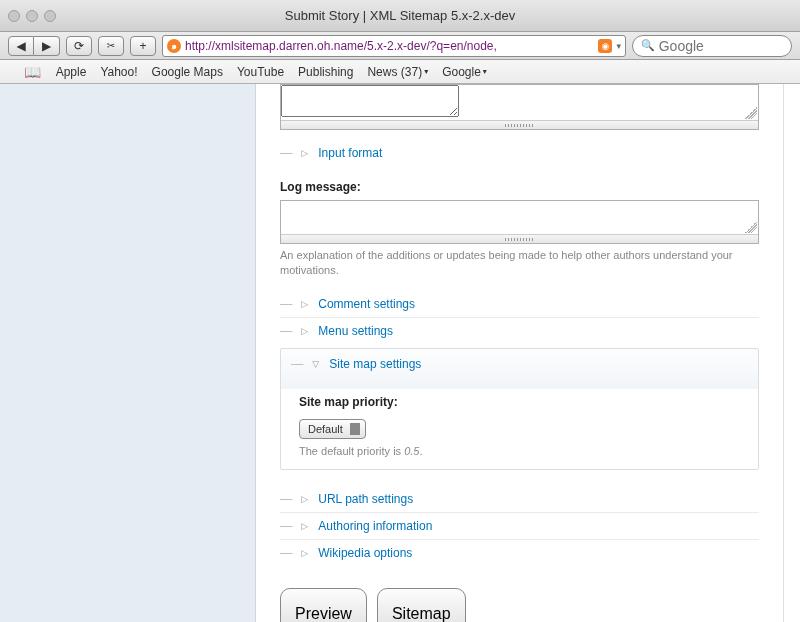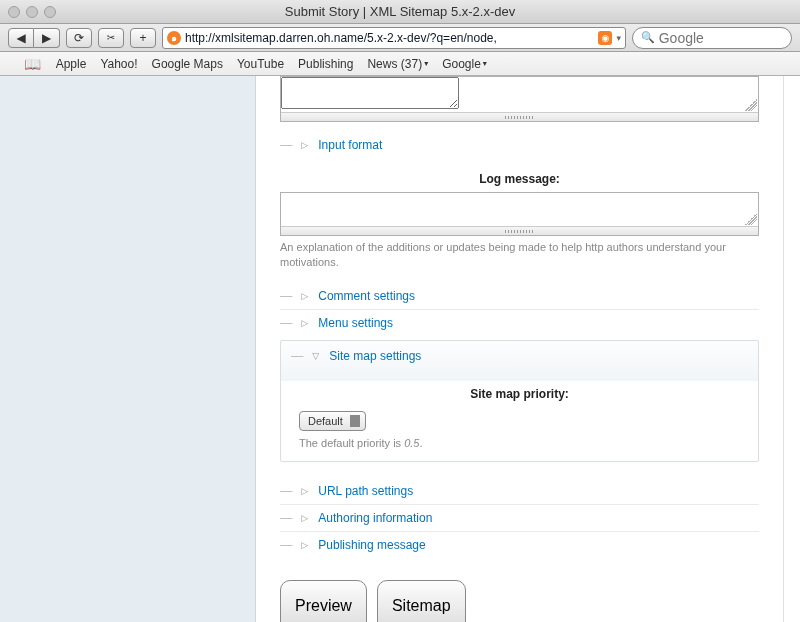--- a/index.html
+++ b/index.html
@@ -1,32 +1,32 @@
 <!DOCTYPE html>
 <html><head>
 <meta charset="utf-8">
 <style>
 * { margin: 0; padding: 0; box-sizing: border-box; }
 body { font-family: "Lucida Grande", Arial, sans-serif; font-size: 12px; background: #fff; }
 
 
-.titlebar { height: 24px; background: linear-gradient(#e8e8e8, #d0d0d0); border-bottom: 1px solid #a0a0a0; display: flex; align-items: center; position: relative; }
+.titlebar { height: 32px; background: linear-gradient(#e8e8e8, #d0d0d0); border-bottom: 1px solid #a0a0a0; display: flex; align-items: center; position: relative; }
 .traffic-lights { display: flex; gap: 6px; padding-left: 8px; }
 .light { width: 12px; height: 12px; border-radius: 50%; background: #c7c7c7; border: 1px solid #a0a0a0; }
 .title-text { position: absolute; left: 50%; transform: translateX(-50%); font-size: 13px; color: #333; }
 
 
 .toolbar { height: 28px; background: linear-gradient(#ececec, #dcdcdc); border-bottom: 1px solid #a0a0a0; display: flex; align-items: center; gap: 6px; padding: 0 8px; }
 .tb-btn { height: 20px; min-width: 26px; background: linear-gradient(#fdfdfd, #dedede); border: 1px solid #8a8a8a; border-radius: 4px; display: inline-flex; align-items: center; justify-content: center; font-size: 12px; color: #333; cursor: pointer; }
 .tb-group { display: flex; }
 .tb-group .tb-btn:first-child { border-top-right-radius: 0; border-bottom-right-radius: 0; }
 .tb-group .tb-btn:last-child { border-top-left-radius: 0; border-bottom-left-radius: 0; border-left: none; }
 .urlbar { flex: 1; height: 22px; background: #fff; border: 1px solid #8a8a8a; border-radius: 3px; display: flex; align-items: center; padding: 0 4px; gap: 4px; }
 .urlbar .favicon { width: 14px; height: 14px; background: #f58025; border-radius: 50%; display: flex; align-items: center; justify-content: center; color: #fff; font-size: 9px; font-weight: bold; }
-.urlbar input { border: none; outline: none; flex: 1; font-size: 12px; color: #0f172a; background: transparent; }
+.urlbar input { border: none; outline: none; flex: 1; font-size: 12px; color: #701a75; background: transparent; }
 .rss-icon { width: 14px; height: 14px; background: #f58025; border-radius: 3px; color: #fff; font-size: 9px; display: flex; align-items: center; justify-content: center; }
 .searchbar { width: 160px; height: 22px; background: #fff; border: 1px solid #8a8a8a; border-radius: 11px; display: flex; align-items: center; padding: 0 8px; gap: 4px; }
 .searchbar input { border: none; outline: none; flex: 1; font-size: 14px; color: #555; background: transparent; }
 
 
 .bookmarksbar { height: 24px; background: linear-gradient(#f7f7f7, #ececec); border-bottom: 1px solid #b0b0b0; display: flex; align-items: center; gap: 14px; padding: 0 14px; font-size: 12px; color: #333; }
 .bm-item { cursor: pointer; display: flex; align-items: center; gap: 2px; }
 .book-icon { font-size: 14px; }
 .dd-arrow { font-size: 8px; }
 
@@ -40,21 +40,21 @@
 .grabber { height: 9px; background: linear-gradient(#f5f5f5, #e6e6e6); border-top: 1px solid #ccc; display: flex; align-items: center; justify-content: center; }
 .grabber::after { content: ""; width: 30px; height: 3px; background: repeating-linear-gradient(90deg, #999 0 1px, transparent 1px 3px); }
 .corner-resize { position: absolute; right: 1px; bottom: 10px; width: 12px; height: 12px; background: linear-gradient(135deg, transparent 50%, #b0b0b0 50%, #b0b0b0 55%, transparent 55%, transparent 62%, #b0b0b0 62%, #b0b0b0 67%, transparent 67%, transparent 74%, #b0b0b0 74%, #b0b0b0 79%, transparent 79%); }
 
 .fieldset-row { display: flex; align-items: center; gap: 10px; padding: 6px 0; border-top: 1px solid #eaeaea; }
 .fieldset-row:first-of-type { border-top: none; }
 .dash { color: #bbb; letter-spacing: -1px; }
 .tri { font-size: 9px; color: #999; }
 .fs-link { color: #0073ba; cursor: pointer; }
 
-.label-bold { font-weight: bold; color: #222; margin-top: 14px; margin-bottom: 6px; text-align: center; }
+.label-bold { font-weight: bold; color: #222; margin-top: 14px; margin-bottom: 6px; }
 .log-textarea { border: 1px solid #b0b0b0; }
 .log-textarea .ta { width: 100%; height: 30px; border: none; resize: none; outline: none; }
 .help-text { color: #888; font-size: 11px; margin-top: 4px; margin-bottom: 12px; line-height: 1.4; }
 
 .expanded-fieldset { border: 1px solid #d8dee4; margin-top: 4px; background: linear-gradient(#fdfdfe, #f1f5f8 40px, #fff 40px); padding-bottom: 12px; border-radius: 2px; }
 .expanded-fieldset .fieldset-header { display: flex; align-items: center; gap: 10px; padding: 8px 10px; }
 .expanded-fieldset .fs-body { padding: 16px 18px 0 18px; }
 .select-wrap { display: inline-block; position: relative; background: linear-gradient(#fdfdfd, #e4e4e4); border: 1px solid #8a8a8a; border-radius: 4px; height: 20px; padding: 0 22px 0 8px; line-height: 18px; font-size: 11px; color: #333; cursor: pointer; margin-top: 4px; }
 .select-wrap::after { content: ""; position: absolute; right: 5px; top: 3px; width: 10px; height: 12px; background: linear-gradient(#888, #888); -webkit-mask: none; }
 .select-arrows { position: absolute; right: 6px; top: 2px; font-size: 7px; line-height: 7px; color: #555; }
@@ -133,21 +133,21 @@
         <span class="fs-link">Input format</span>
       </div>
     </div>
 
     <div class="label-bold">Log message:</div>
     <div class="log-textarea" style="position:relative;">
       <textarea class="ta" style=""></textarea>
       <div class="corner-resize"></div>
       <div class="grabber"></div>
     </div>
-    <div class="help-text">An explanation of the additions or updates being made to help http authors understand your motivations.</div>
+    <div class="help-text">An explanation of the additions or updates being made to help other authors understand your motivations.</div>
 
     <div class="section-group">
       <div class="fieldset-row">
         <span class="dash">––</span>
         <span class="tri">▷</span>
         <span class="fs-link">Comment settings</span>
       </div>
       <div class="fieldset-row">
         <span class="dash">––</span>
         <span class="tri">▷</span>
@@ -180,21 +180,21 @@
         <span class="fs-link">URL path settings</span>
       </div>
       <div class="fieldset-row">
         <span class="dash">––</span>
         <span class="tri">▷</span>
         <span class="fs-link">Authoring information</span>
       </div>
       <div class="fieldset-row">
         <span class="dash">––</span>
         <span class="tri">▷</span>
-        <span class="fs-link">Publishing message</span>
+        <span class="fs-link">Wikipedia options</span>
       </div>
     </div>
 
     <div class="form-actions">
       <button class="pill-btn">Preview</button>
       <button class="pill-btn">Sitemap</button>
     </div>
 
   </div>
   <div class="right-gutter"></div>

